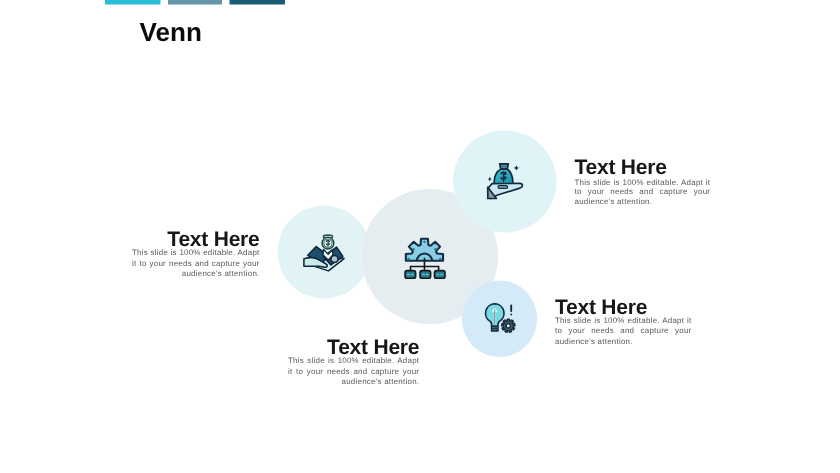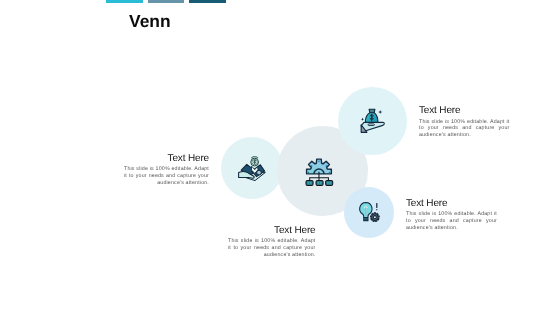--- a/index.html
+++ b/index.html
@@ -1,27 +1,27 @@
 <!DOCTYPE html>
 <html><head>
 <meta charset="utf-8">
 <style>
   html,body{margin:0;padding:0;}
   body{width:560px;height:315px;background:#ffffff;font-family:"Liberation Sans",sans-serif;overflow:hidden;position:relative;-webkit-font-smoothing:antialiased;text-rendering:geometricPrecision;}
-  .slide{position:absolute;left:0;top:0;width:516px;height:315px;background:#fff;margin-left:36px;}
+  .slide{position:absolute;left:0;top:0;width:516px;height:315px;background:#fff;}
 
   .bars{position:absolute;left:70px;top:0;display:flex;}
   .bar{height:3.4px;width:36.6px;margin-right:5px;}
 
   .title{position:absolute;left:93px;top:13px;font-size:17.4px;font-weight:bold;color:#0b0b0b;letter-spacing:0px;line-height:17px;}
 
   .circle{position:absolute;border-radius:50%;}
 
   .txtblock{position:absolute;}
-  .txtblock .h{font-size:10px;font-weight:normal;color:#17171a;line-height:8.4px;letter-spacing:-0.15px;}
+  .txtblock .h{font-size:14px;font-weight:bold;color:#17171a;line-height:8.4px;letter-spacing:-0.15px;}
   .txtblock .p{font-size:5.3px;color:#58585c;line-height:6.95px;margin-top:3.3px;letter-spacing:0.16px;}
   .ta-r .h{text-align:right;}
   .ta-r .p{text-align:justify;text-align-last:right;}
   .ta-l .h{text-align:left;}
   .ta-l .p{text-align:justify;text-align-last:left;}
 
   .icon{position:absolute;}
 </style>
 </head>
 <body>

